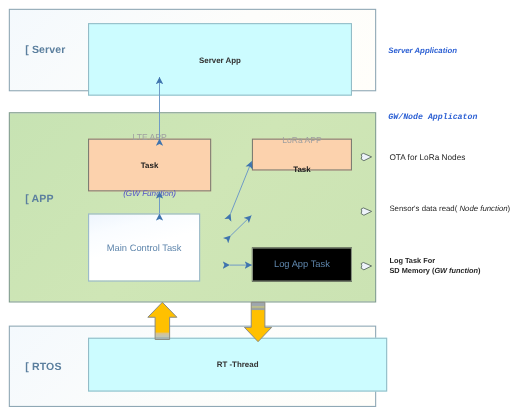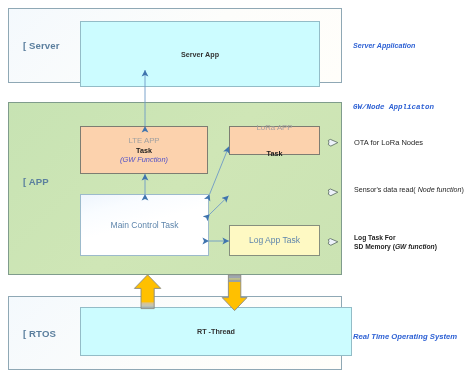--- a/index.html
+++ b/index.html
@@ -21,29 +21,29 @@
   .sect-label{position:absolute;color:#5b7f9e;font-weight:bold;font-size:9.6px;
       letter-spacing:0.1px;white-space:nowrap;}
 
   
   .box{position:absolute;box-sizing:border-box;display:flex;flex-direction:column;
        align-items:center;justify-content:center;text-align:center;line-height:1.25;}
 
   #box-server-app{left:80px;top:21px;width:240px;height:66px;
       background:#ccfcff;border:1px solid #93bcc7;
       color:#333333;font-weight:bold;font-size:7.2px;}
-  #box-lte{left:80px;top:126px;width:128px;height:48px;
-      background:#fcd2ad;border:1px solid #7d7d72;}
+  #box-lte{left:80px;top:126px;width:112px;height:48px;
+      background:#fcd2ad;border:1px solid #7d7d72;gap:16px;}
   #box-lora{left:229px;top:126px;width:91px;height:29px;
       background:#fcd2ad;border:1px solid #7d7d72;gap:16px;}
   #box-sensor{left:229px;top:177px;width:91px;height:30px;
       background:#5efc9d;border:1px solid #55917d;}
   #box-log{left:229px;top:225px;width:91px;height:31px;
-      background:#fef9c3;border:1px solid #868f7e;align-items:center;}
-  #box-main{left:80px;top:194px;width:129px;height:62px;
+      background:#000000;border:1px solid #868f7e;align-items:center;}
+  #box-main{left:80px;top:194px;width:102px;height:62px;
       background:linear-gradient(165deg,#eef5fd 0%,#f9fcff 22%,#ffffff 48%,#ffffff 100%);
       border:1px solid #9cbacb;}
   #box-rt{left:80px;top:307px;width:272px;height:49px;
       background:#ccfcff;border:1px solid #93bcc7;
       color:#333333;font-weight:bold;font-size:7.2px;}
 
   .t-grey{color:#a0a0a0;font-size:7.8px;}
   .t-black{color:#1b1b1b;font-weight:bold;font-size:7.2px;}
   .t-italic{color:#5252c8;font-style:italic;font-size:7.4px;}
   .t-blue{color:#5f86ac;font-size:8.5px;}
@@ -106,21 +106,20 @@
   <div class="rlabel" id="ann-sensor" style="left:354px;top:185px;">
     <span>Sensor's data read( </span><em>Node function</em><span>)</span>
   </div>
   <div class="rlabel" id="ann-log" style="left:354px;top:232.5px;">
     <b>Log Task For</b><br>
     <b>SD Memory (</b><b><em>GW function</em></b><b>)</b>
   </div>
 
   <div class="sect" id="sect-rtos"></div>
   <div class="sect-label" style="left:23px;top:328px;"><span>[</span> <span>RTOS</span></div>
-  <div class="side" id="side-rtos" style="left:353px;top:332px;">Real Time Operating System</div>
 
   <div class="box" id="box-rt">
     <span>RT -Thread</span>
   </div>
 
   <svg class="diag" viewBox="0 0 475 381">
     <defs>
       <marker id="ah" markerUnits="userSpaceOnUse" markerWidth="7" markerHeight="7.2" refX="6.6" refY="3.6" orient="auto">
         <path d="M0,0.2 L6.6,3.6 L0,7.0 L1.6,3.6 Z" fill="#3f74ae"></path>
       </marker>

